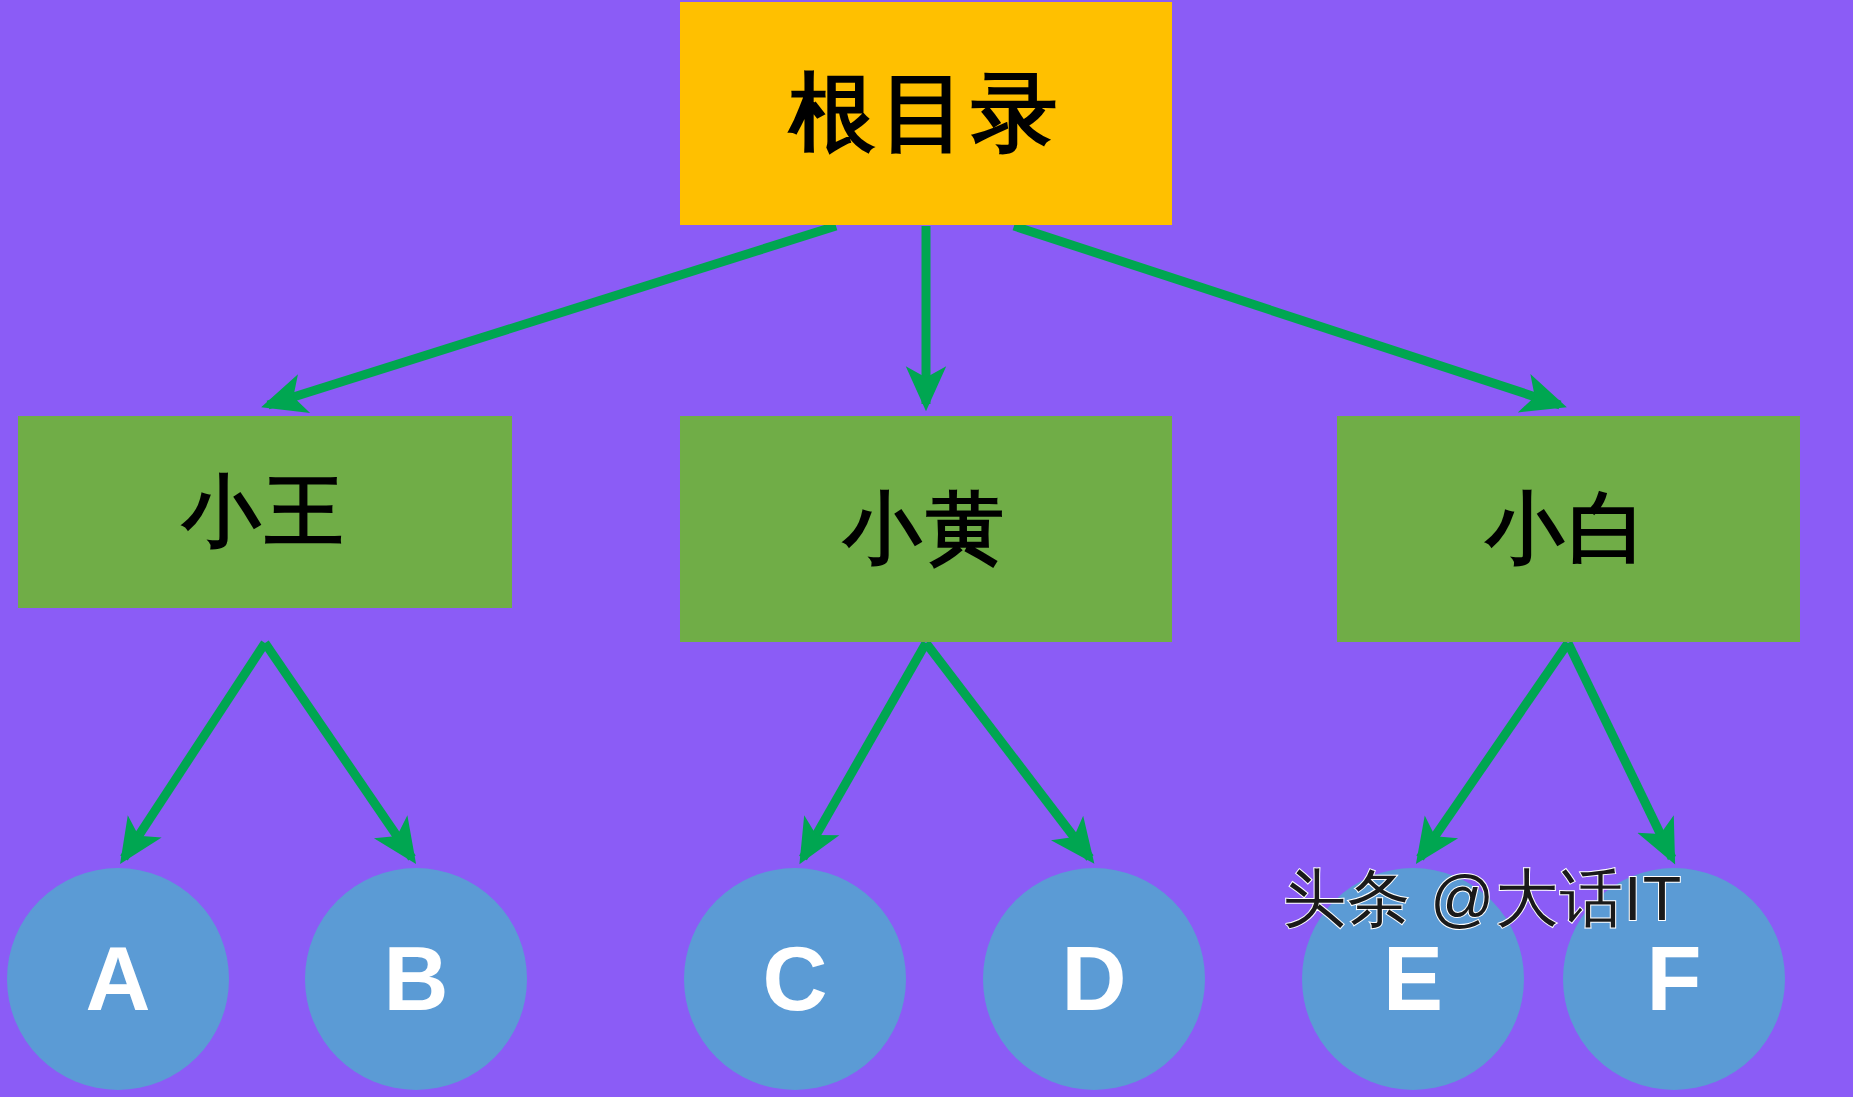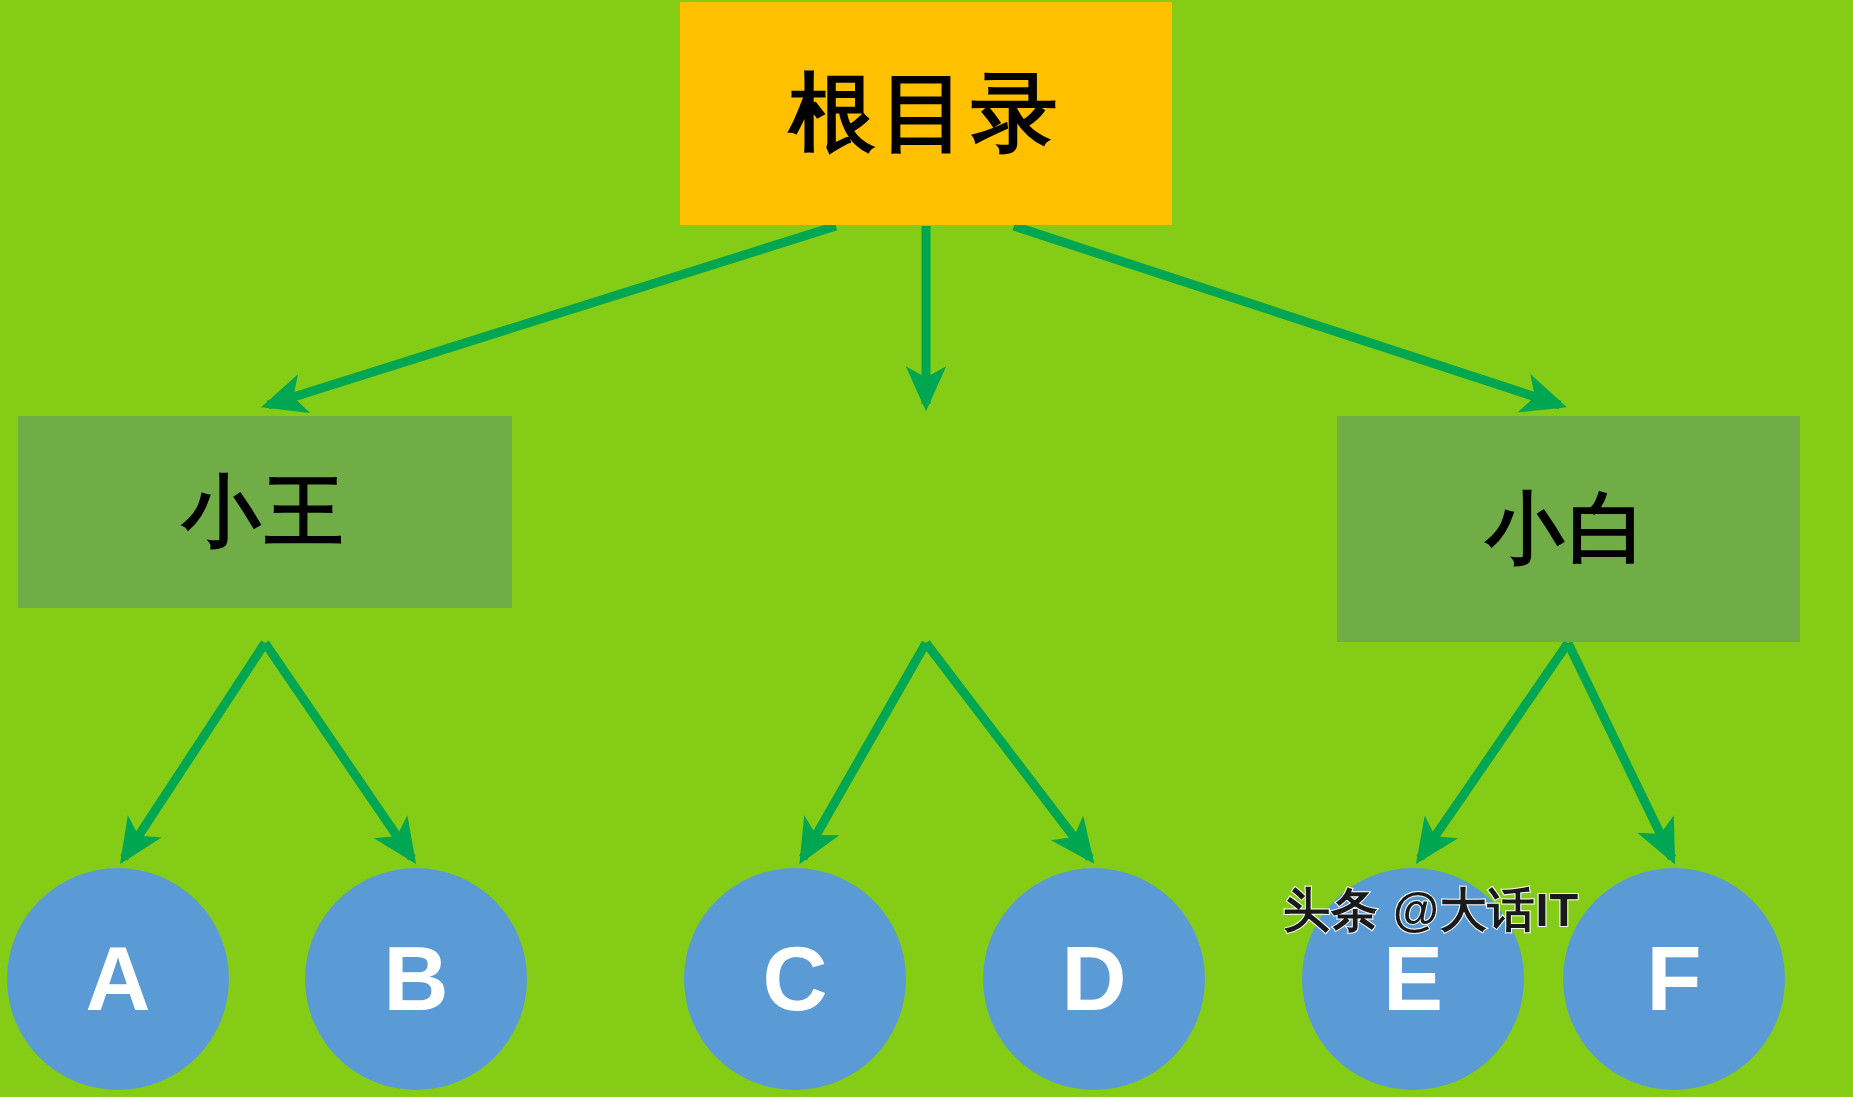--- a/index.html
+++ b/index.html
@@ -1,20 +1,20 @@
 <!DOCTYPE html>
 <html><head>
 <meta charset="utf-8">
 <style>
   html,body{margin:0;padding:0;background:#ffffff;}
   #canvas{
     position:relative;
     width:1853px;
     height:1097px;
-    background:#84cc16;
+    background:#8b5cf6;
     overflow:hidden;
     font-family:"Liberation Sans", sans-serif;
   }
   #edges{
     position:absolute;
     left:0; top:0;
     width:1853px; height:1097px;
     pointer-events:none;
   }
   .node{
@@ -39,28 +39,27 @@
   }
   .circle-node{
     border-radius:50%;
     background:#5B9BD5;
     color:#FFFFFF;
     font-size:90px;
     font-weight:bold;
   }
   .watermark{
     position:absolute;
-    font-size:47px;
-    font-weight:bold;
+    font-size:63px;
+    font-weight:normal;
     color:#1a1a1a;
     -webkit-text-stroke:2px #ffffff;
     paint-order:stroke fill;
     white-space:nowrap;
     letter-spacing:0.02em;
-    margin-top:23px;
   }
 </style>
 </head>
 <body>
 
 <div id="canvas">
 
   <svg id="edges" width="1853" height="1097" viewBox="0 0 1853 1097" xmlns="http://www.w3.org/2000/svg">
     <defs>
       <marker id="arrowhead" markerWidth="5.2" markerHeight="5.2" refX="4.2" refY="2.6" orient="auto" markerUnits="strokeWidth">
@@ -86,20 +85,21 @@
       <line x1="1568" y1="643" x2="1420" y2="858"></line>
 
       <line x1="1568" y1="643" x2="1672" y2="858"></line>
     </g>
   </svg>
 
   <div class="node rect-node root-node" style="left:680px; top:2px; width:492px; height:223px;">根目录</div>
 
   <div class="node rect-node dir-node" style="left:18px; top:416px; width:494px; height:192px;">小王</div>
 
+  <div class="node rect-node dir-node" style="left:680px; top:416px; width:492px; height:226px;">小黄</div>
 
   <div class="node rect-node dir-node" style="left:1337px; top:416px; width:463px; height:226px;">小白</div>
 
   <div class="node circle-node" style="left:7px; top:868px; width:222px; height:222px;">A</div>
 
   <div class="node circle-node" style="left:305px; top:868px; width:222px; height:222px;">B</div>
 
   <div class="node circle-node" style="left:684px; top:868px; width:222px; height:222px;">C</div>
 
   <div class="node circle-node" style="left:983px; top:868px; width:222px; height:222px;">D</div>

